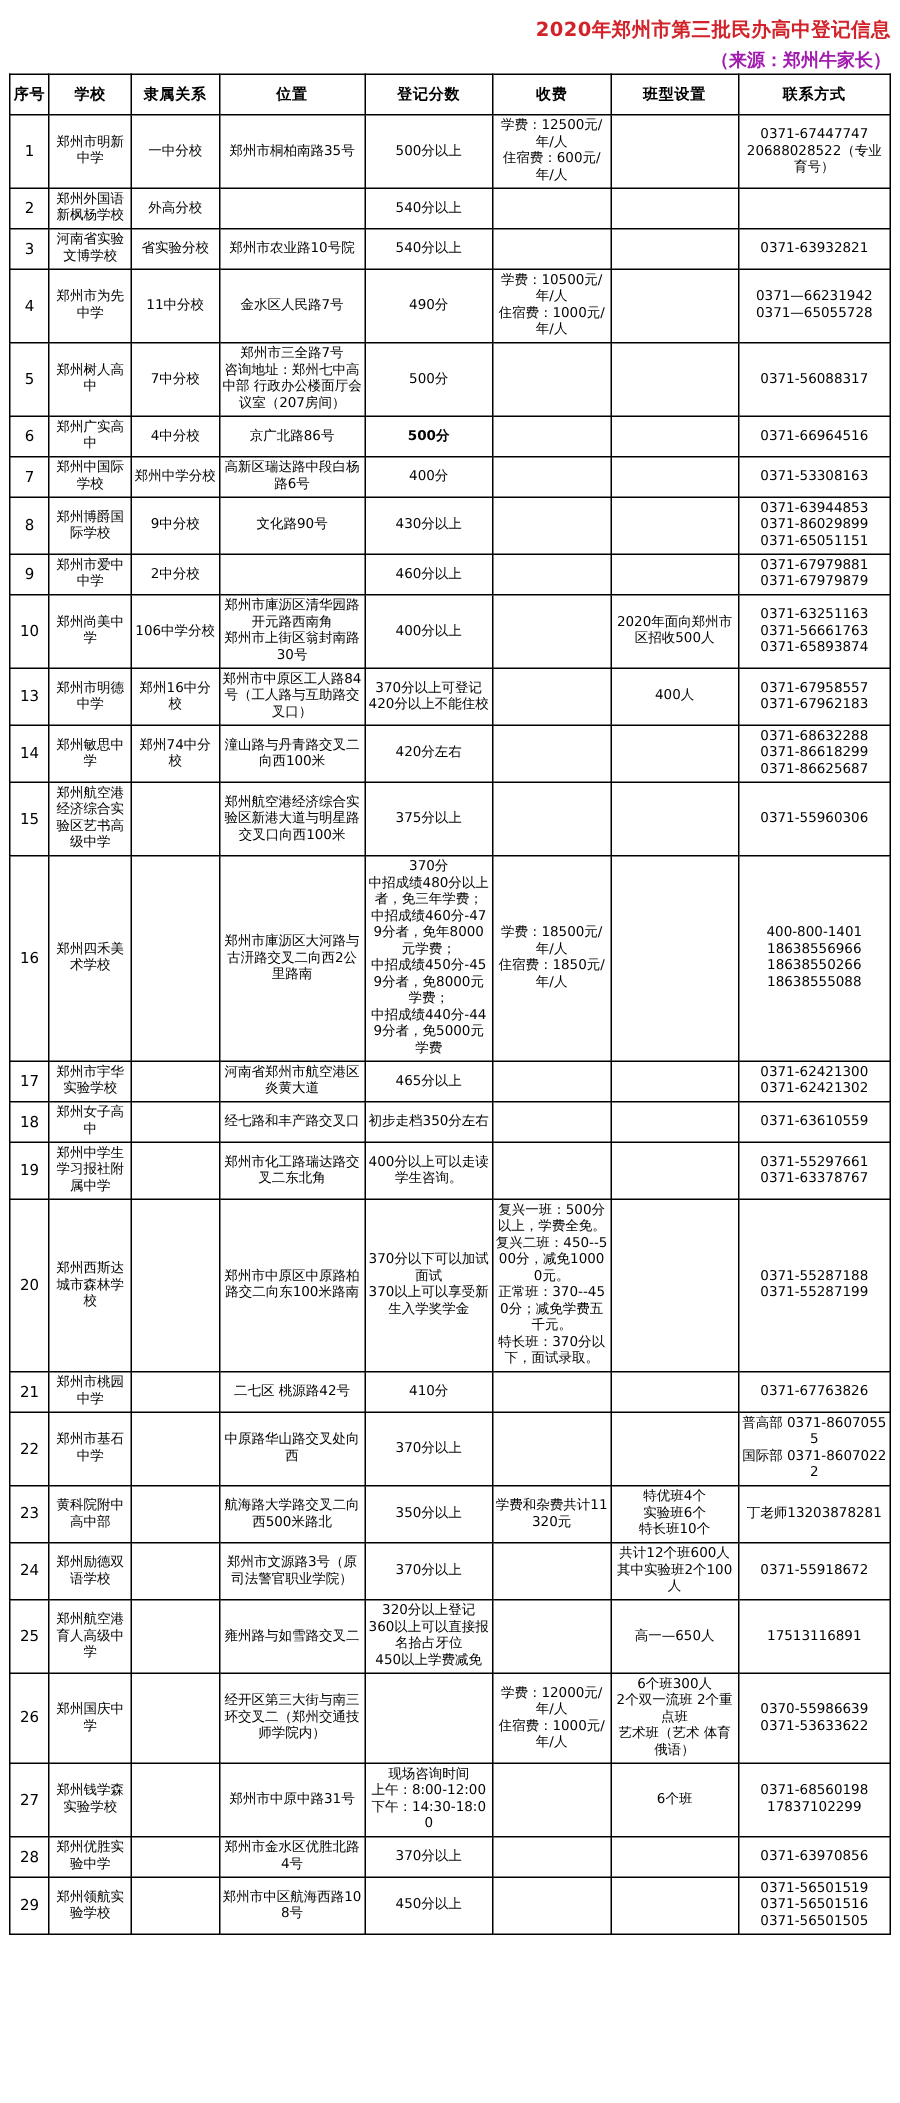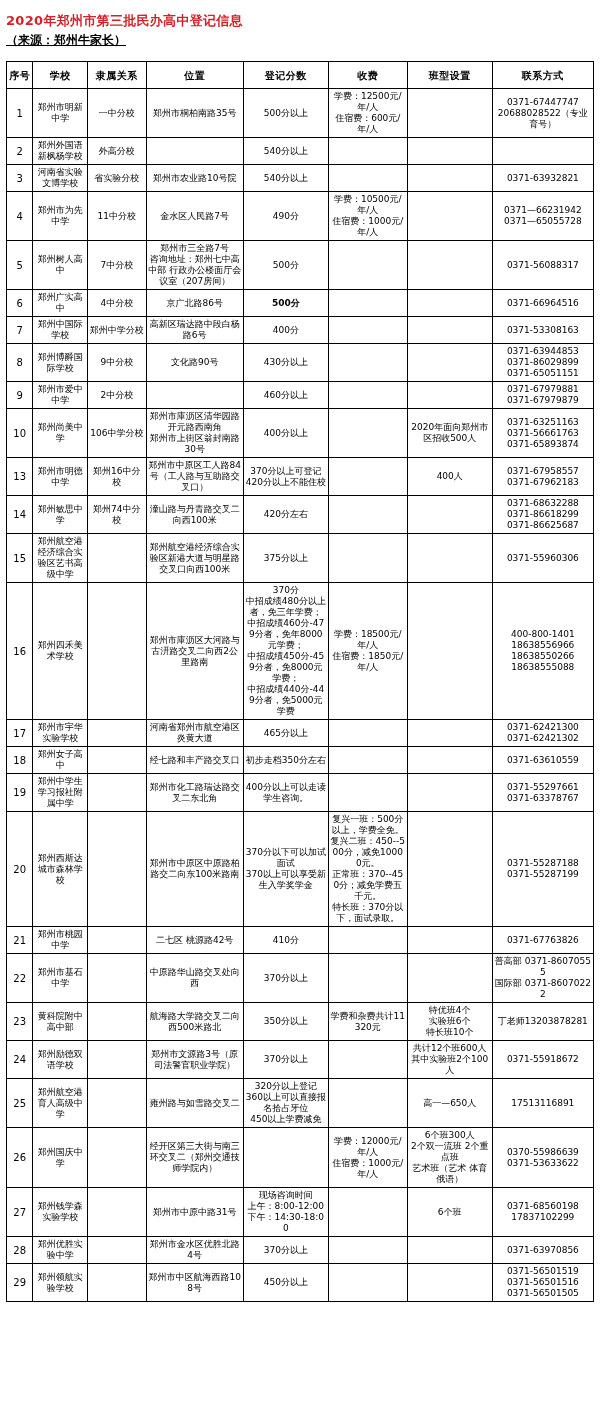--- a/index.html
+++ b/index.html
@@ -3,40 +3,39 @@
 <meta charset="utf-8">
 <style>
   html,body{margin:0;padding:0;background:#ffffff;}
   body{
     width:600px;
     font-family:"DejaVu Sans","Liberation Sans",sans-serif;
     color:#000;
     -webkit-font-smoothing:antialiased;
   }
   .page{width:600px;box-sizing:border-box;padding:8px 6px 10px 6px;}
-  .title-block{text-align:left;margin:4px 0 0 0;}
+  .title-block{text-align:right;margin:4px 0 0 0;}
   .title{
     color:#d2232a;
     font-weight:bold;
     font-size:13px;
     line-height:18px;
     letter-spacing:0.3px;
   }
   .subtitle{
-    color:#000000;
+    color:#a21caf;
     font-weight:bold;
     font-size:12px;
     line-height:18px;
     margin-top:1px;
-    text-decoration:underline;
   }
   table{
     border-collapse:collapse;
     width:588px;
-    margin:12px auto;
+    margin:0 auto;
     table-layout:fixed;
     padding-left:41px;
   }
   th,td{
     border:1px solid #000;
     font-size:9px;
     line-height:11px;
     text-align:center;
     vertical-align:middle;
     padding:2px 1px;

